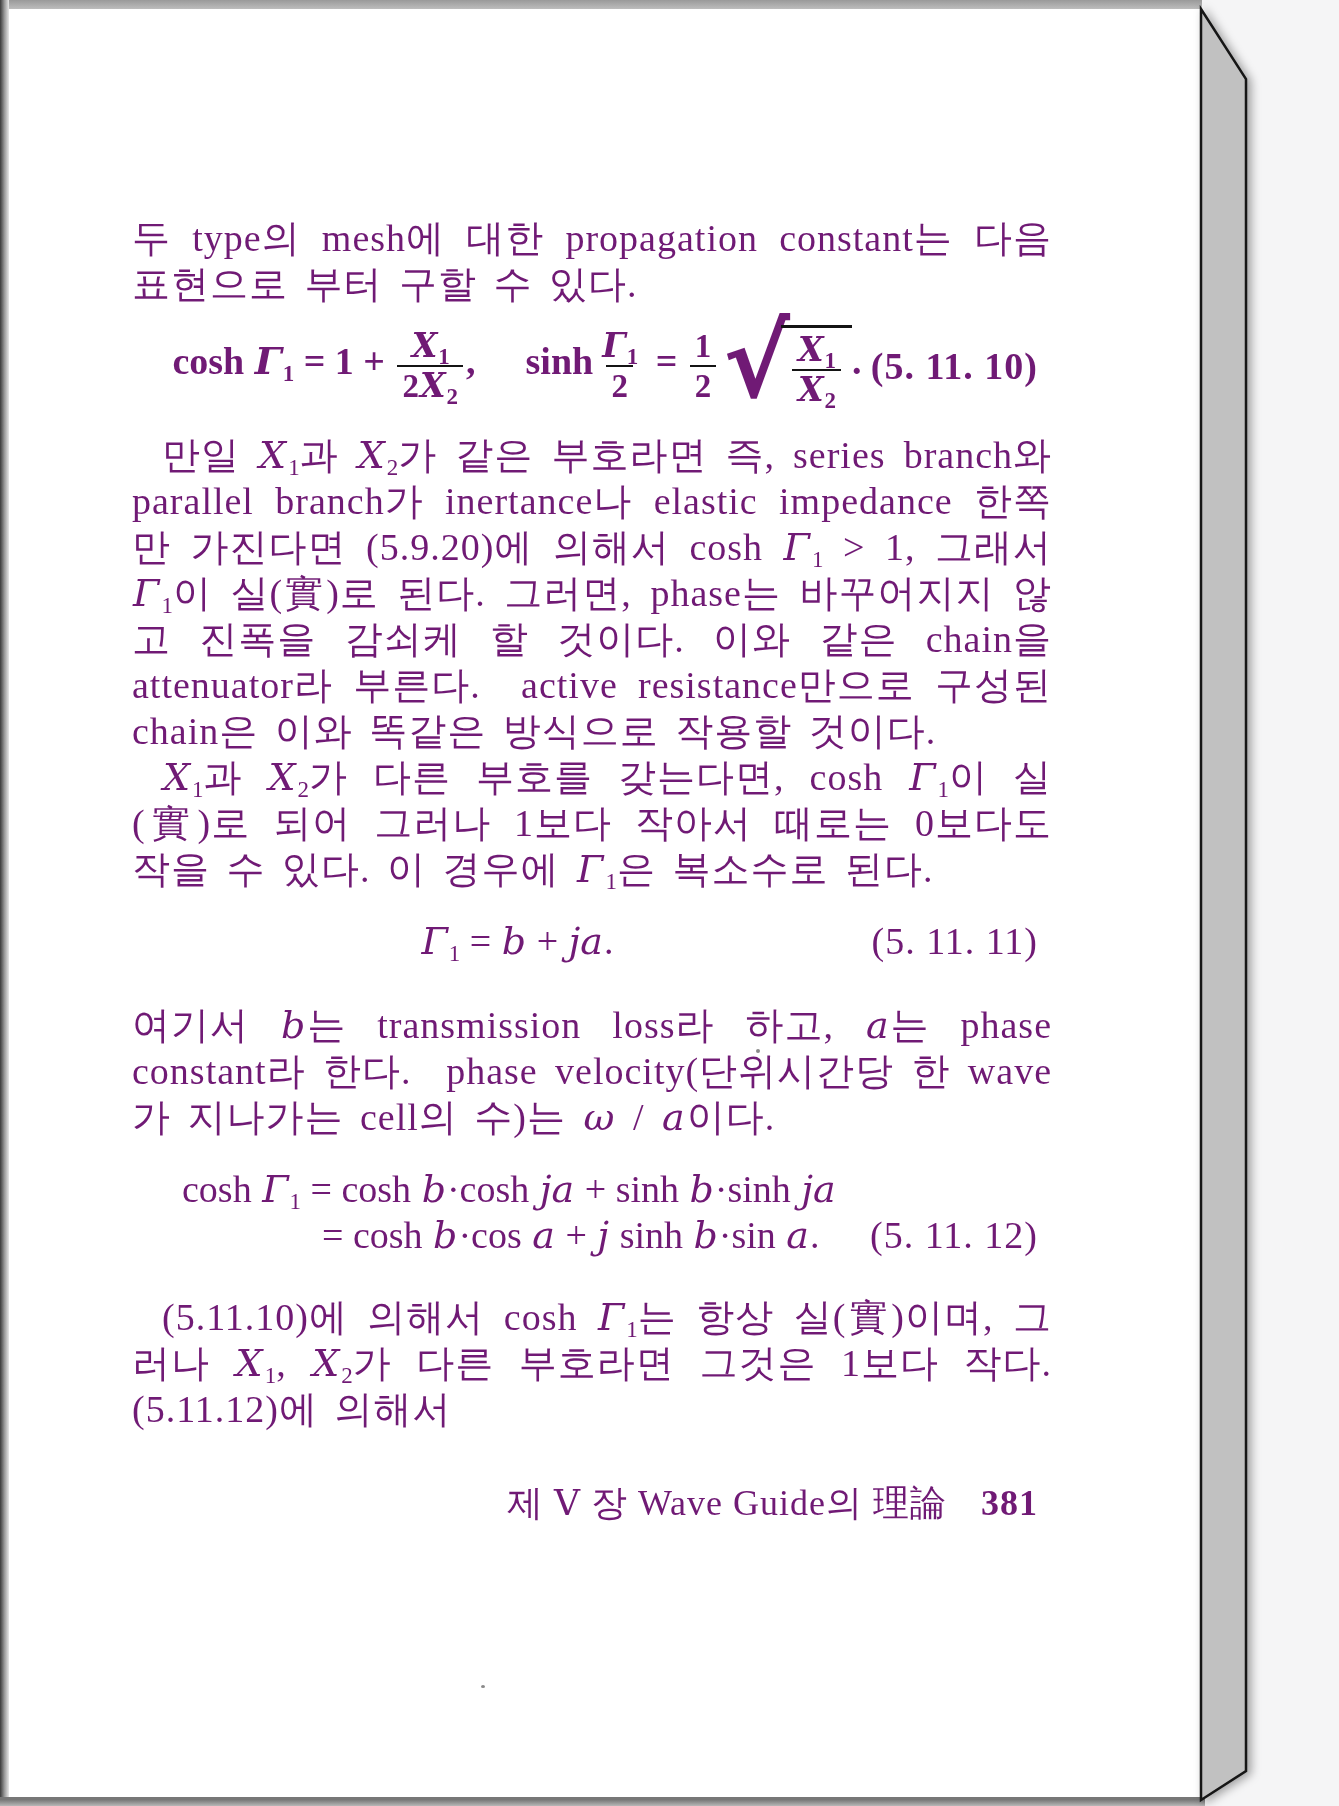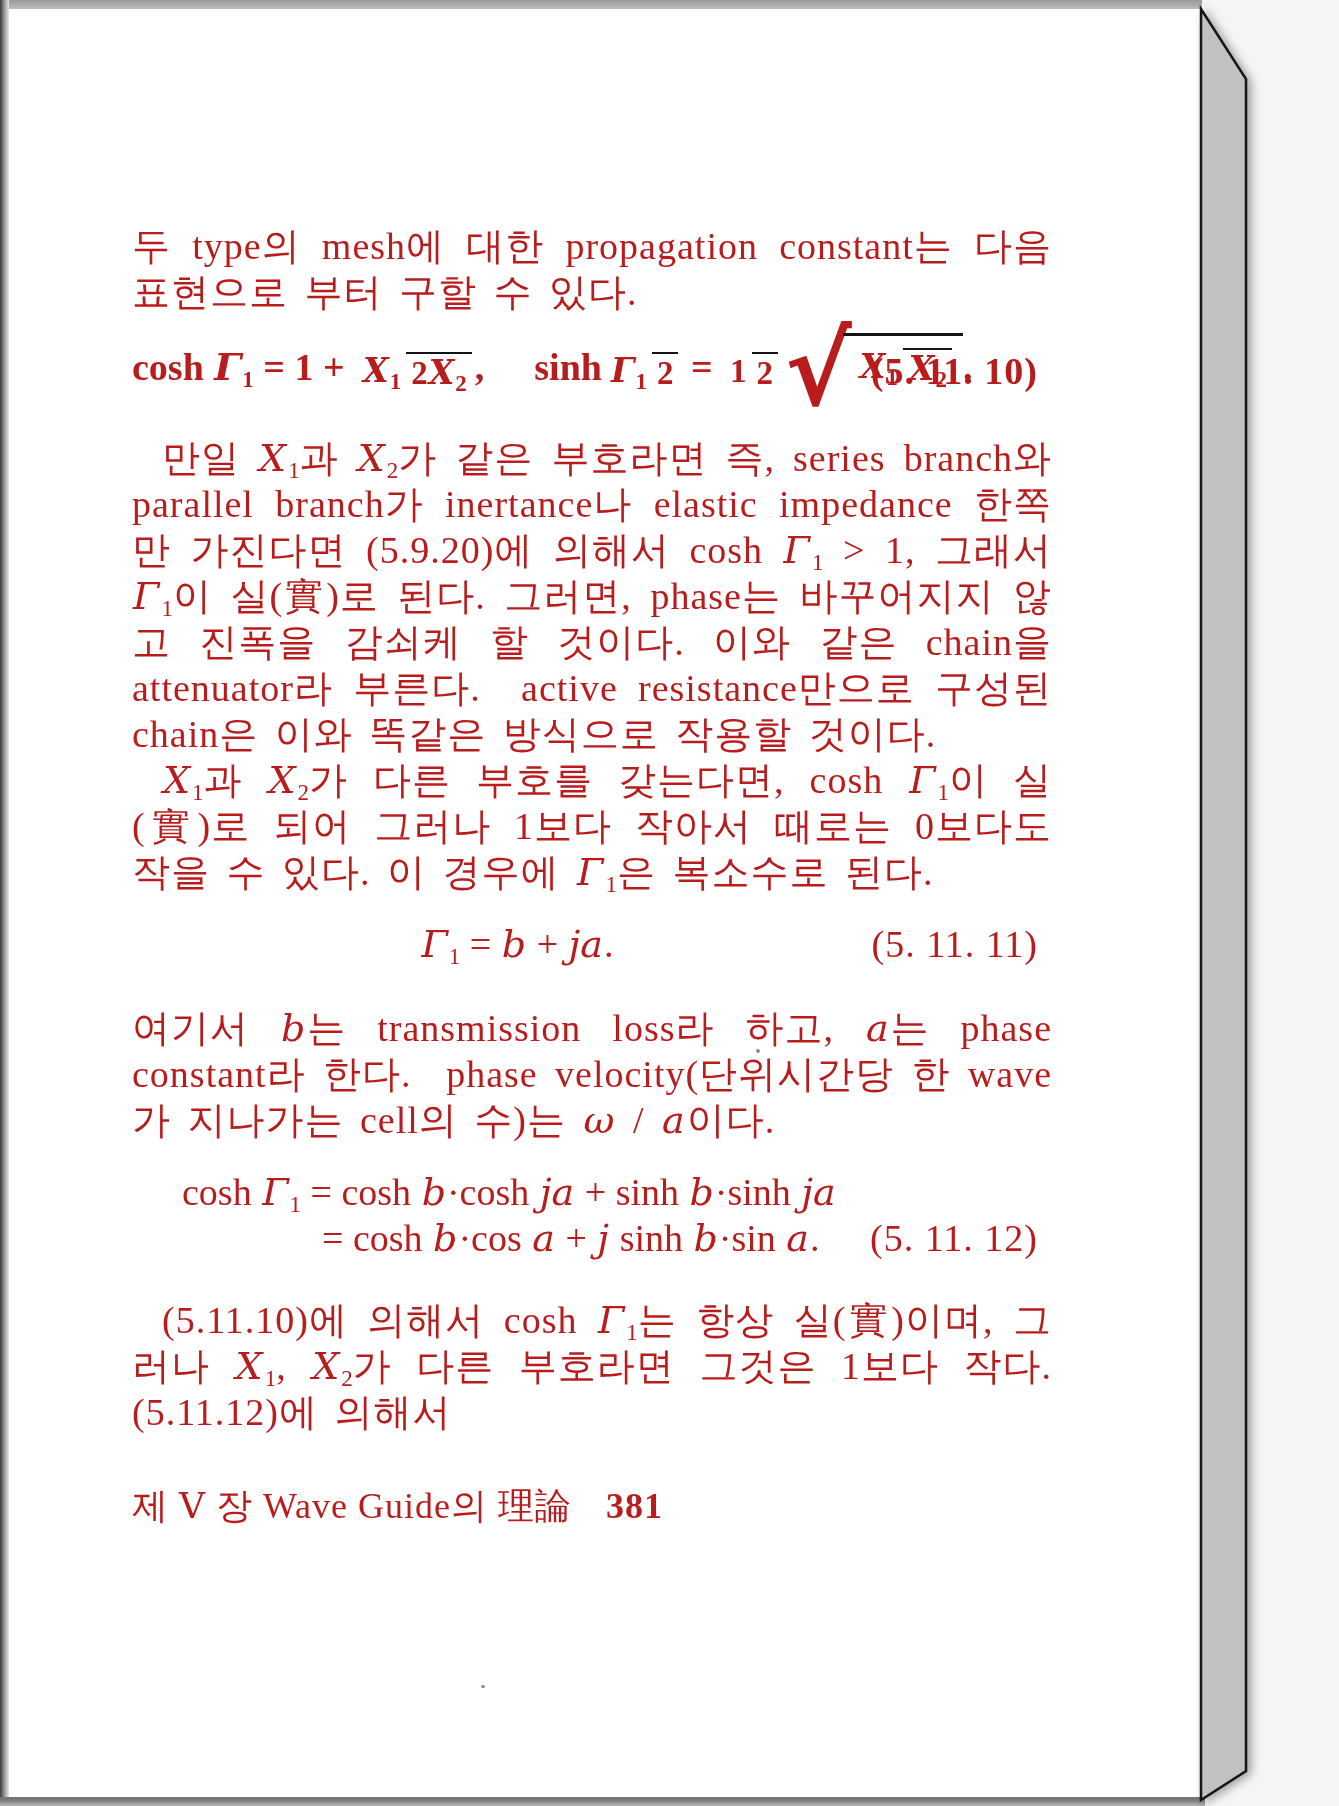--- a/index.html
+++ b/index.html
@@ -22,23 +22,23 @@
     background:linear-gradient(to right,#3a3a3a,#9a9a9a 50%,#e8e8e8);
   }
   .strip-bottom{
     position:absolute;left:0;top:1797px;width:1205px;height:9px;
     background:linear-gradient(#777777 30%,#b8b8b8);
   }
   .edge-svg{position:absolute;left:0;top:0;width:1339px;height:1806px;}
   .edge-poly{filter:drop-shadow(4px 2px 5px rgba(0,0,0,0.35));}
   
   .page-body{
-    position:absolute;left:132px;top:8px;width:920px;
+    position:absolute;left:132px;top:0;width:920px;
     padding-top:215px;
-    color:#b91c1c;
+    color:#701a75;
     font-size:38px;line-height:46px;
   }
   .para{
     margin:0;text-align:justify;
     letter-spacing:1px;word-spacing:6px;
   }
   .para.indent{text-indent:30px;}
   .mv{font-style:italic;font-family:"DejaVu Serif",serif;padding:0 1px;}
   sub{font-size:23px;line-height:0;vertical-align:-7px;letter-spacing:0;}
   
@@ -49,35 +49,35 @@
   .eq-lines{margin-right:150px;}
   .eq-center .eq-line{text-align:center;}
   .eq-line{white-space:nowrap;}
   .eq-number{
     position:absolute;right:14px;top:50%;transform:translateY(-50%);
     letter-spacing:1px;
     text-align:right;
   }
   .num-bottom .eq-number{top:auto;bottom:0;transform:none;margin-top:41px;}
   .frac{
-    display:inline-flex;flex-direction:row;align-items:center;
+    display:inline-flex;flex-direction:column;align-items:center;
     vertical-align:middle;font-size:33px;line-height:36px;margin:0 3px;
   }
   .frac .num{padding:0 5px 1px;}
   .frac .den{border-top:2.5px solid #141414;padding:1px 5px 0;}
   .sqrt{display:inline-flex;align-items:flex-start;vertical-align:middle;margin-left:4px;}
   .rad{
     font-size:100px;line-height:80px;
     font-family:"DejaVu Sans",sans-serif;margin-right:-9px;
   }
   .sqrt-body{border-top:3px solid #141414;padding:4px 8px 0 8px;margin-top:2px;}
   .gap{display:inline-block;}
   
   .footer{
-    margin-top:48px;text-align:left;padding-right:14px;
+    margin-top:48px;text-align:right;padding-right:14px;
     font-size:36px;line-height:46px;letter-spacing:1px;
   }
   .footer .pgnum{font-weight:bold;margin-left:34px;}
   
   .speck{position:absolute;background:#8a8a8a;border-radius:50%;}
 </style>
 </head>
 <body>
 
 <div class="paper"></div>

